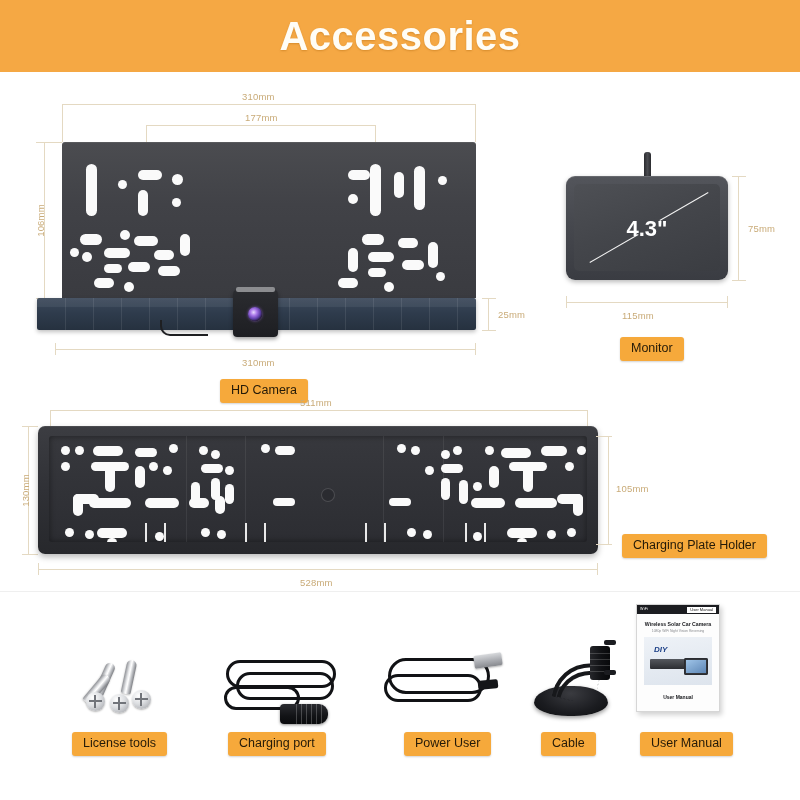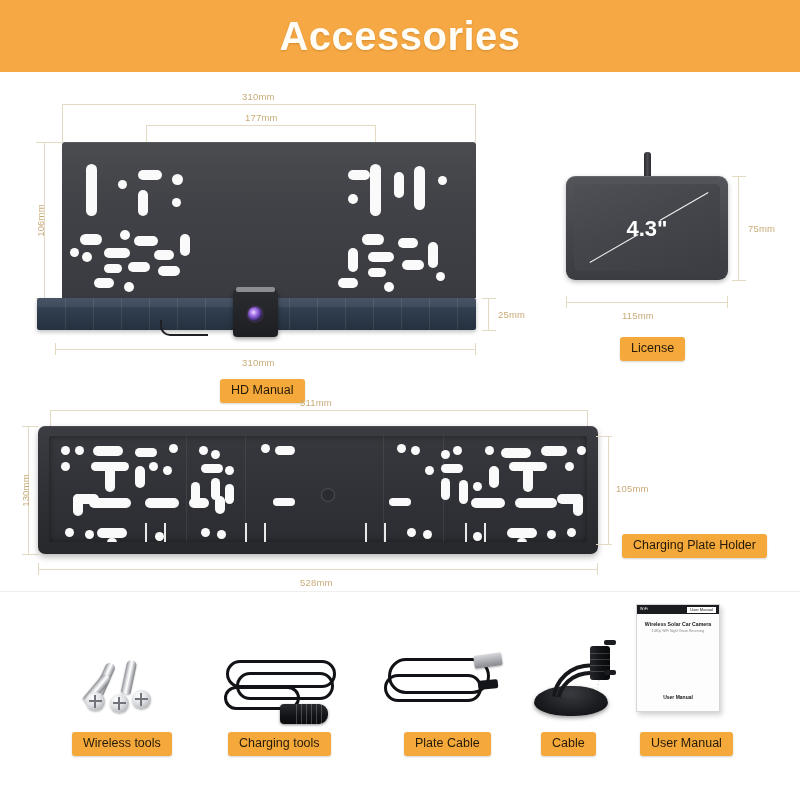--- a/index.html
+++ b/index.html
@@ -294,21 +294,21 @@
     <div class="dimline-v" style="left:488px;top:226px;height:32px;"></div>
     <div class="tick-h" style="left:482px;top:226px;width:14px;"></div>
     <div class="tick-h" style="left:482px;top:258px;width:14px;"></div>
     <div class="dimlabel abs" style="left:498px;top:237px;">25mm</div>
 
     <div class="dimline-h" style="left:55px;top:277px;width:421px;"></div>
     <div class="tick-v" style="left:55px;top:271px;height:12px;"></div>
     <div class="tick-v" style="left:475px;top:271px;height:12px;"></div>
     <div class="dimlabel abs" style="left:242px;top:285px;">310mm</div>
 
-    <div class="badge" style="left:220px;top:307px;">HD Manual</div>
+    <div class="badge" style="left:220px;top:307px;">HD Camera</div>
   </div>
 
   <div>
     <div class="mon-ant"></div>
     <div class="mon-body">
       <div class="mon-screen">
         <div class="diag" style="left:82px;top:22px;width:56px;transform:rotate(-30deg);"></div>
         <div class="diag" style="left:12px;top:64px;width:56px;transform:rotate(-30deg);"></div>
         <div class="mon-size">4.3"</div>
       </div>
@@ -317,21 +317,21 @@
     <div class="dimline-v" style="left:738px;top:104px;height:104px;"></div>
     <div class="tick-h" style="left:732px;top:104px;width:14px;"></div>
     <div class="tick-h" style="left:732px;top:208px;width:14px;"></div>
     <div class="dimlabel abs" style="left:748px;top:151px;">75mm</div>
 
     <div class="dimline-h" style="left:566px;top:230px;width:162px;"></div>
     <div class="tick-v" style="left:566px;top:224px;height:12px;"></div>
     <div class="tick-v" style="left:727px;top:224px;height:12px;"></div>
     <div class="dimlabel abs" style="left:622px;top:238px;">115mm</div>
 
-    <div class="badge" style="left:620px;top:265px;">License</div>
+    <div class="badge" style="left:620px;top:265px;">Monitor</div>
   </div>
 
   <div>
 
     <div class="dimline-h" style="left:50px;top:338px;width:538px;"></div>
     <div class="tick-v" style="left:50px;top:338px;height:26px;"></div>
     <div class="tick-v" style="left:587px;top:338px;height:26px;"></div>
     <div class="dimlabel abs" style="left:300px;top:325px;">511mm</div>
 
     <div class="dimline-v" style="left:28px;top:354px;height:128px;"></div>
@@ -433,48 +433,48 @@
 
   <div>
     <div class="acc-img" style="left:78px;top:586px;width:100px;height:62px;">
       <div class="screw" style="left:22px;top:4px;transform:rotate(24deg);"></div>
       <div class="screw" style="left:46px;top:2px;transform:rotate(12deg);"></div>
       <div class="screw" style="left:14px;top:14px;transform:rotate(40deg);"></div>
       <div class="screw-head" style="left:8px;top:34px;"></div>
       <div class="screw-head" style="left:32px;top:36px;"></div>
       <div class="screw-head" style="left:54px;top:32px;"></div>
     </div>
-    <div class="badge" style="left:72px;top:660px;">Wireless tools</div>
+    <div class="badge" style="left:72px;top:660px;">License tools</div>
   </div>
 
   <div>
     <div class="acc-img" style="left:222px;top:570px;width:130px;height:82px;">
       <div class="cable" style="left:4px;top:18px;width:104px;height:22px;border-radius:40px;border-color:#121316;"></div>
       <div class="cable" style="left:14px;top:30px;width:92px;height:22px;border-radius:40px;border-color:#121316;"></div>
       <div class="cable" style="left:2px;top:44px;width:70px;height:18px;border-radius:30px;border-color:#121316;"></div>
       <div class="car-charger" style="left:58px;top:62px;">
         <div class="charger-ring" style="left:16px;"></div>
         <div class="charger-ring" style="left:21px;"></div>
         <div class="charger-ring" style="left:26px;"></div>
         <div class="charger-ring" style="left:31px;"></div>
         <div class="charger-ring" style="left:36px;"></div>
         <div class="charger-ring" style="left:41px;"></div>
       </div>
     </div>
-    <div class="badge" style="left:228px;top:660px;">Charging  tools</div>
+    <div class="badge" style="left:228px;top:660px;">Charging  port</div>
   </div>
 
   <div>
     <div class="acc-img" style="left:382px;top:578px;width:124px;height:70px;">
       <div class="cable" style="left:6px;top:8px;width:96px;height:30px;border-radius:50px;"></div>
       <div class="cable" style="left:2px;top:24px;width:92px;height:22px;border-radius:40px;"></div>
       <div class="usb-a" style="left:92px;top:4px;transform:rotate(-8deg);"></div>
       <div class="plug" style="left:96px;top:30px;width:20px;height:9px;transform:rotate(-6deg);"></div>
     </div>
-    <div class="badge" style="left:404px;top:660px;">Plate Cable</div>
+    <div class="badge" style="left:404px;top:660px;">Power User</div>
   </div>
 
   <div>
     <div class="acc-img" style="left:528px;top:562px;width:96px;height:86px;">
       <div class="mount-base" style="left:6px;top:52px;"></div>
       <div class="mount-arm" style="left:28px;top:26px;width:38px;height:38px;"></div>
       <div class="mount-arm" style="left:32px;top:34px;width:34px;height:30px;"></div>
       <div class="mount-head" style="left:62px;top:12px;">
         <div class="mount-head-rib" style="top:7px;"></div>
         <div class="mount-head-rib" style="top:13px;"></div>
@@ -487,18 +487,25 @@
     <div class="badge" style="left:541px;top:660px;">Cable</div>
   </div>
 
   <div>
     <div class="manual" style="left:636px;top:532px;">
       <div class="manual-topbar"></div>
       <div class="manual-brand">WiFi</div>
       <div class="manual-tab">User Manual</div>
       <div class="manual-h1">Wireless Solar Car Camera</div>
       <div class="manual-h2">1080p WiFi Night Vision Reversing</div>
+      <div class="manual-art">
+        <div class="manual-diy">DIY</div>
+        <div class="manual-plate"></div>
+        <div class="manual-mon">
+            <div class="manual-mon-s"></div>
+          </div>
+      </div>
       <div class="manual-foot">User Manual</div>
     </div>
     <div class="badge" style="left:640px;top:660px;">User Manual</div>
   </div>
 
 </div>
 
 </body></html>

